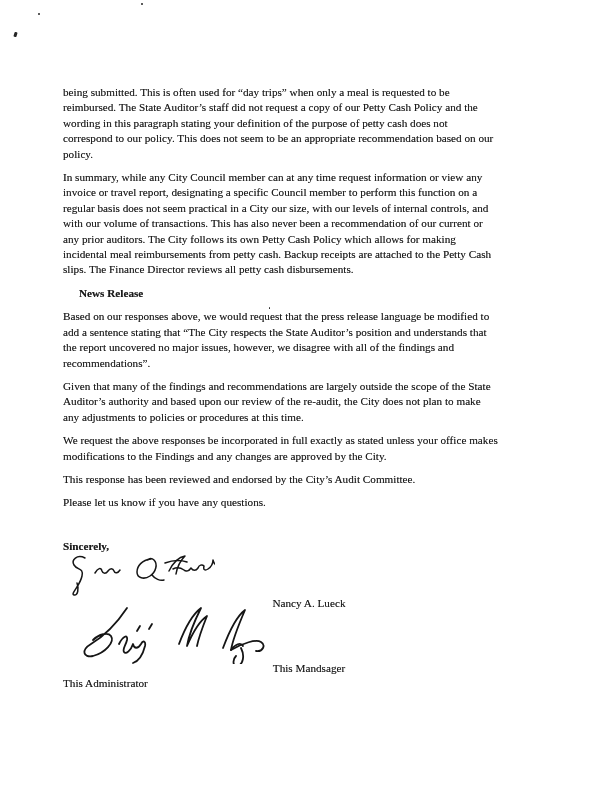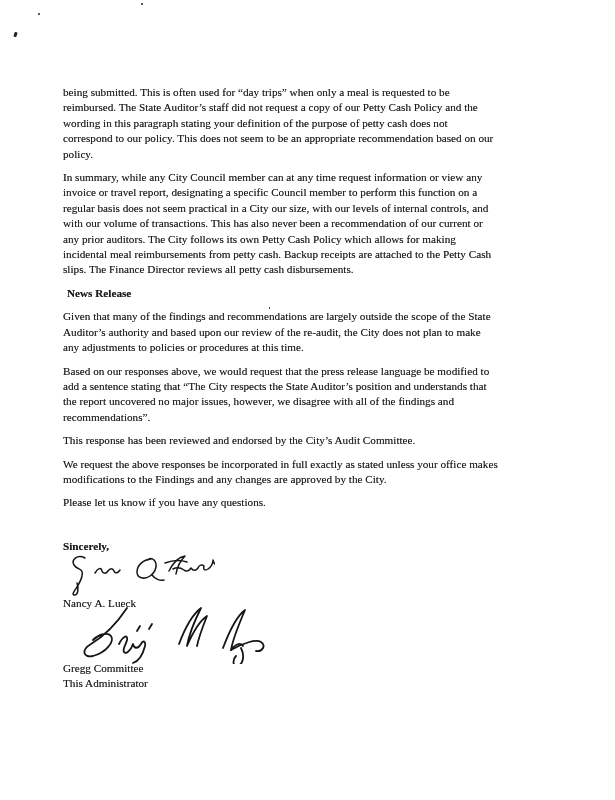--- a/index.html
+++ b/index.html
@@ -13,29 +13,29 @@
   .content{
     position:absolute;
     left:63px;top:85px;
     width:492px;
     font-size:11.2px;
     line-height:15.4px;
     color:#1b1b1b;
     text-shadow:0 0 .4px rgba(25,25,25,.55);
   }
   p.para{margin:0 0 8px 0;white-space:pre-line;}
-  p.heading{font-weight:bold;margin:0 0 8px 4px;}
+  p.heading{font-weight:bold;margin:0 0 8px 16px;}
   p.closing{margin:28px 0 0 0;font-weight:bold;}
   .sig{display:block;}
   .sig path{fill:none;stroke:#151515;stroke-linecap:round;stroke-linejoin:round;}
   .sig-nancy{margin:-3px 0 0 2px;}
   .sig-nancy path{stroke-width:1.5;}
   .sig-gregg{margin:-7px 0 0 12px;}
   .sig-gregg path{stroke-width:1.8;}
-  .sig-name{margin-top:-3px;line-height:15px;}
+  .sig-name{margin-top:-3px;line-height:15px;text-align:center;}
   .sig-title{line-height:15px;}
   .speck{position:absolute;background:#262626;border-radius:1px;}
   .speck.a{left:141px;top:3px;width:2px;height:2px;}
   .speck.b{left:38px;top:13px;width:2px;height:2px;}
   .speck.c{left:14px;top:32px;width:3px;height:5px;transform:rotate(18deg);}
   .speck.d{left:269px;top:307px;width:1px;height:2px;}
 </style>
 </head>
 <body>
 
@@ -57,33 +57,33 @@
     <p class="para">In summary, while any City Council member can at any time request information or view any
 invoice or travel report, designating a specific Council member to perform this function on a
 regular basis does not seem practical in a City our size, with our levels of internal controls, and
 with our volume of transactions. This has also never been a recommendation of our current or
 any prior auditors. The City follows its own Petty Cash Policy which allows for making
 incidental meal reimbursements from petty cash. Backup receipts are attached to the Petty Cash
 slips. The Finance Director reviews all petty cash disbursements.</p>
 
     <p class="heading">News Release</p>
 
-    <p class="para">Given that many of the findings and recommendations are largely outside the scope of the State
-Auditor’s authority and based upon our review of the re-audit, the City does not plan to make
-any adjustments to policies or procedures at this time.</p>
-
     <p class="para">Based on our responses above, we would request that the press release language be modified to
 add a sentence stating that “The City respects the State Auditor’s position and understands that
 the report uncovered no major issues, however, we disagree with all of the findings and
 recommendations”.</p>
 
-    <p class="para">This response has been reviewed and endorsed by the City’s Audit Committee.</p>
+    <p class="para">Given that many of the findings and recommendations are largely outside the scope of the State
+Auditor’s authority and based upon our review of the re-audit, the City does not plan to make
+any adjustments to policies or procedures at this time.</p>
 
     <p class="para">We request the above responses be incorporated in full exactly as stated unless your office makes
 modifications to the Findings and any changes are approved by the City.</p>
+
+    <p class="para">This response has been reviewed and endorsed by the City’s Audit Committee.</p>
 
     <p class="para">Please let us know if you have any questions.</p>
 
     <p class="para closing">Sincerely,</p>
 
     <div>
       <svg class="sig sig-nancy" width="150" height="48" viewBox="0 0 150 48" aria-hidden="true">
         <path d="M20,7 C12,3 6,9 9,14 C12,19 19,17 17,25 C15,35 5,43 9,44 C13,45 14,37 12,32"></path>
         <path d="M30,22 c3,-5 6,-6 7,-2 c1,3 4,3 6,0 c2,-3 5,-3 6,0 c1,3 4,2 6,-1"></path>
         <path d="M86,8 c-9,1 -14,7 -14,13 c0,6 7,8 13,4 c6,-4 8,-12 4,-16 c-2,-2 -5,-2 -6,0 m4,15 c3,4 8,6 12,5"></path>
@@ -97,18 +97,18 @@
     <div>
       <svg class="sig sig-gregg" width="190" height="60" viewBox="0 0 190 60" aria-hidden="true">
         <path d="M52,4 C40,22 26,34 16,40 C6,46 8,54 18,52 C30,49 40,38 36,32 C33,28 24,30 18,36"></path>
         <path d="M44,40 c4,-8 9,-10 8,-4 c-1,5 -5,9 -3,12 c2,3 7,-2 9,-8 c1,5 5,5 8,0 c2,-4 5,-3 4,2 c-2,8 -6,15 -12,17"></path>
         <path d="M62,27 l3,-5 M74,25 l3,-5"></path>
         <path d="M104,40 C110,24 118,10 126,4 C120,16 114,30 112,42 C118,28 126,16 132,12 C128,22 124,32 122,42"></path>
         <path d="M148,44 C154,28 162,12 170,6 C164,20 158,34 156,46 C160,40 166,38 168,42"></path>
         <path d="M156,46 C168,39 181,35 186,38 C191,41 188,48 181,47"></path>
         <path d="M166,44 c4,8 2,16 -3,18 c-5,2 -6,-6 -2,-10"></path>
       </svg>
-      <div class="sig-name">Gregg Committee</div>
+      <div class="sig-name">This Mandsager</div>
       <div class="sig-title">This Administrator</div>
     </div>
 
   </div>
 </div>
 
 </body></html>

